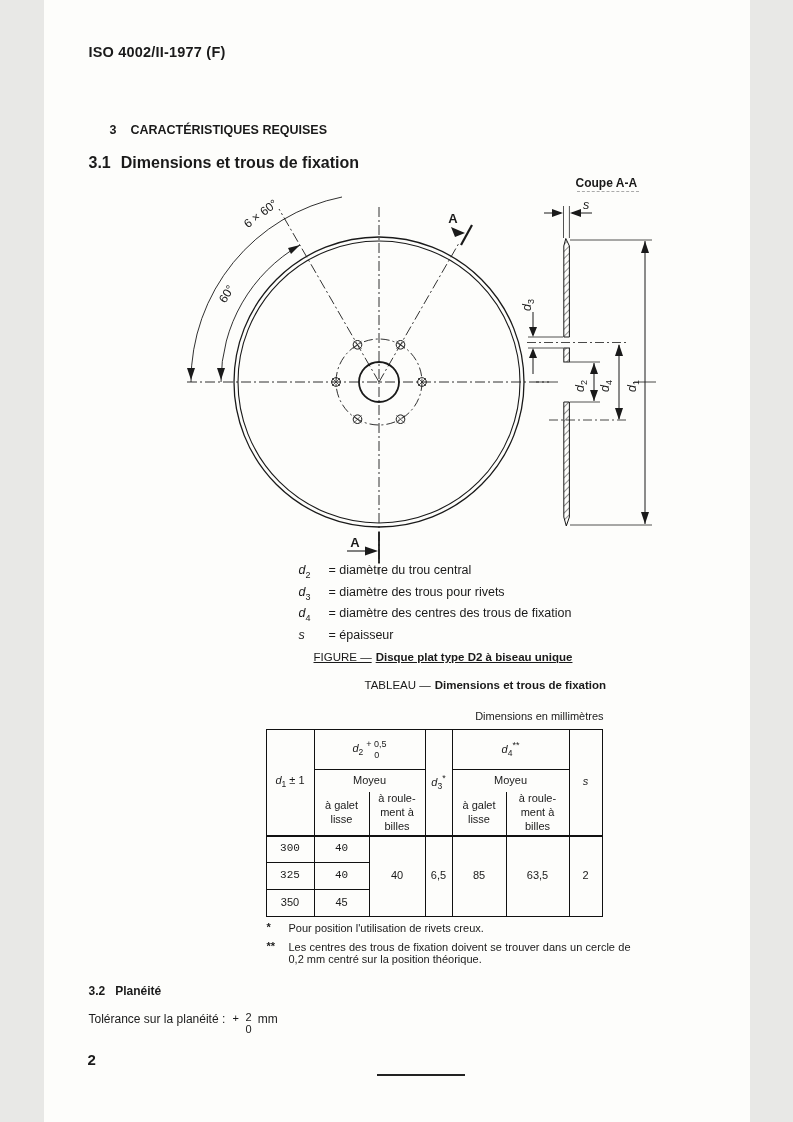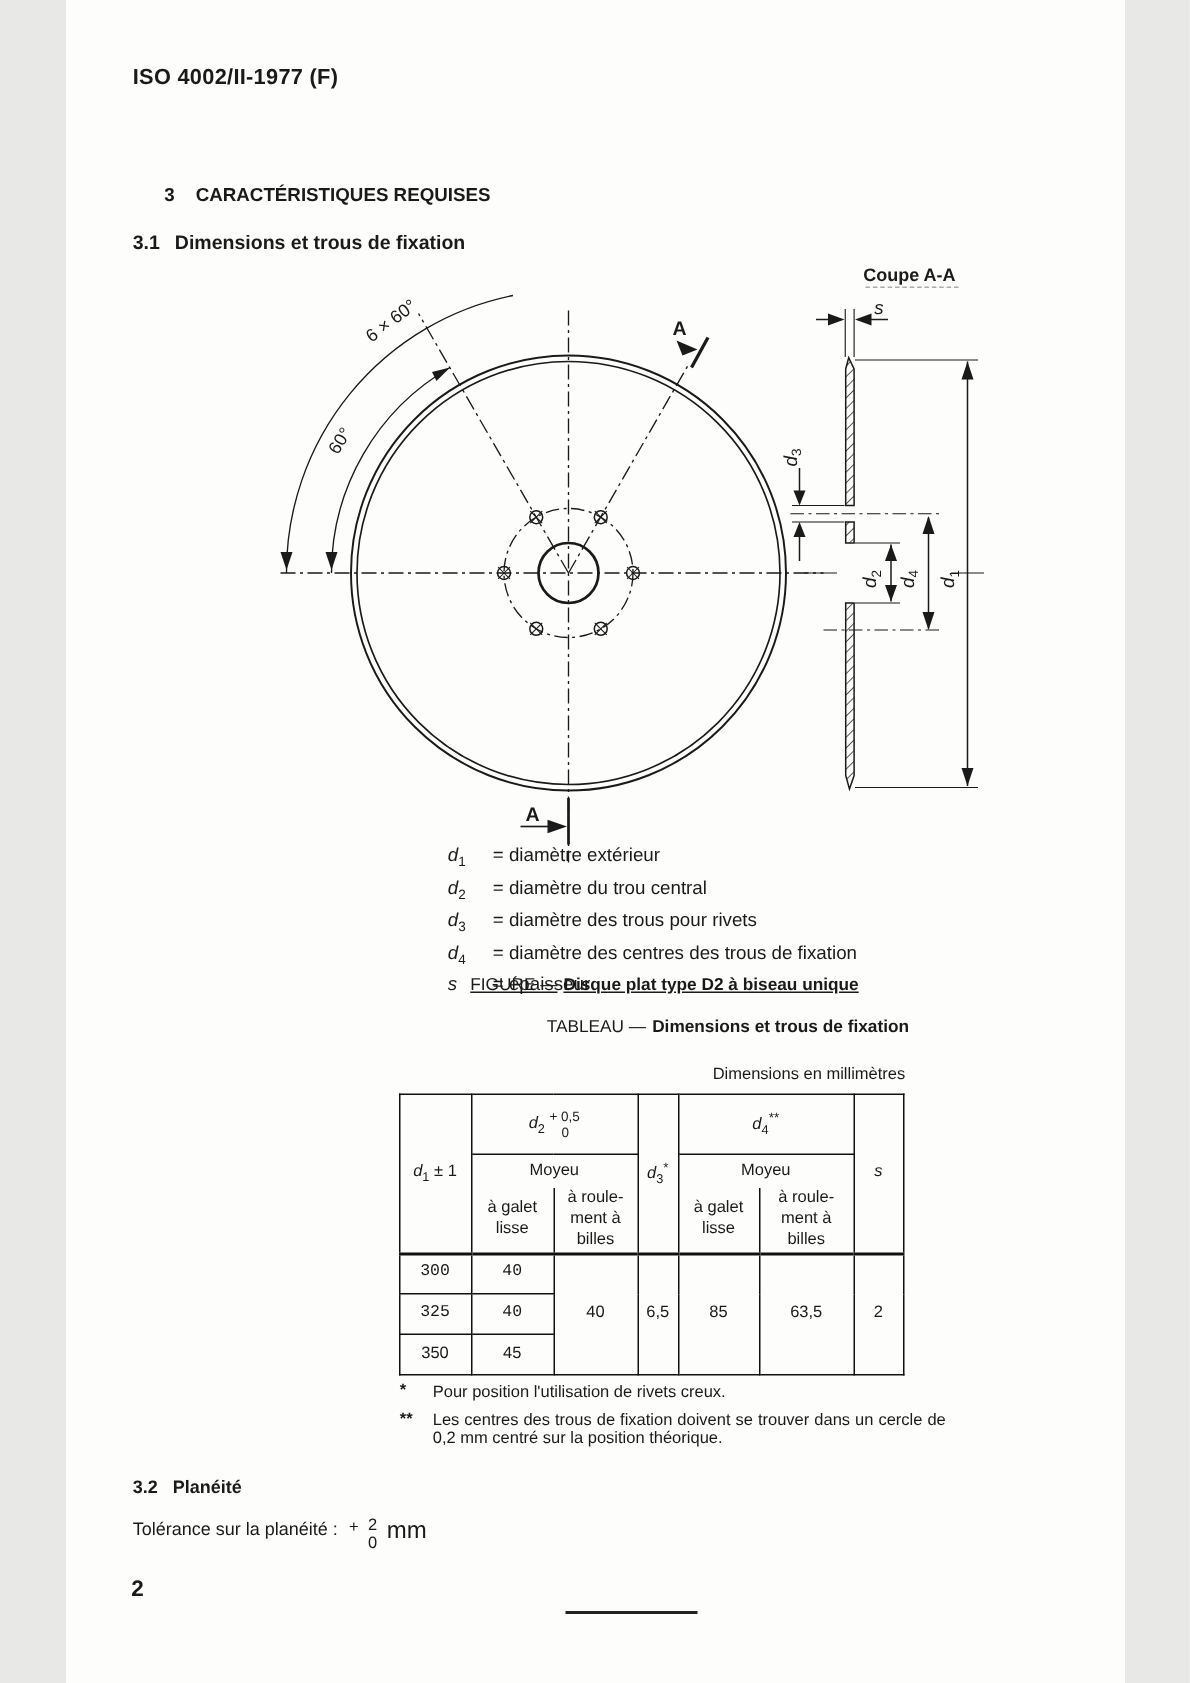--- a/index.html
+++ b/index.html
@@ -6,21 +6,21 @@
   .page{
     position:relative;width:706px;height:1122px;margin:0 auto;
     background:#fdfdfb;color:#1a1a1a;
     font-family:"Liberation Sans","DejaVu Sans",sans-serif;
     overflow:hidden;
   }
   .abs{position:absolute;}
   .docref{left:45px;top:44px;font-size:14.5px;font-weight:bold;letter-spacing:.2px;}
   .h3{left:45px;top:123px;font-size:12.5px;font-weight:bold;margin-left:21px;}
   .h3 .num{margin-right:14px;}
-  .h31{left:45px;top:154px;font-size:13px;font-weight:bold;}
+  .h31{left:45px;top:154px;font-size:16px;font-weight:bold;}
   .h31 .num{margin-right:10px;}
   .coupe{left:532px;top:176px;font-size:12px;font-weight:bold;}
   .coupe-underline{left:533px;top:191px;width:62px;border-bottom:1px dashed #aaa;}
   svg text{fill:#1a1a1a;}
   .svglabel{font-family:"Liberation Sans","DejaVu Sans",sans-serif;font-size:12px;}
   .svglabel-b{font-family:"Liberation Sans","DejaVu Sans",sans-serif;font-size:13px;font-weight:bold;}
   .dimtxt{font-family:"Liberation Sans","DejaVu Sans",sans-serif;font-size:12.5px;font-style:italic;}
   .dimsub{font-size:9px;font-style:normal;}
   
   .legend{left:255px;top:562px;font-size:12.5px;line-height:17px;}
@@ -53,21 +53,21 @@
   .fn{position:relative;padding-left:22px;margin-bottom:7px;text-align:justify;}
   .fn .mark{position:absolute;left:0;top:-1px;font-weight:bold;}
   
   .h32{left:45px;top:984px;font-size:12px;font-weight:bold;text-align:center;}
   .h32 .num{margin-right:10px;}
   .flatness{left:45px;top:1012px;font-size:12px;}
   .flatness .tplus{vertical-align:top;font-size:11px;margin-left:4px;}
   .tstack{display:inline-block;vertical-align:top;text-align:center;
     font-size:11px;line-height:1.05;margin:0 3px;}
   .tstack span{display:block;}
-  .flatness .tunit{vertical-align:top;font-size:16px;}
+  .flatness .tunit{vertical-align:top;font-size:12px;}
   .pagenum{left:44px;top:1051px;font-size:15px;font-weight:bold;}
   .endrule{left:333px;top:1074px;width:88px;height:2px;background:#222;}
 </style>
 </head>
 <body>
 
 <div class="page">
 
   <div class="abs docref">ISO 4002/II-1977 (F)</div>
 
@@ -213,21 +213,20 @@
     </g>
 
     <text class="dimtxt" x="542" y="209" text-anchor="middle">s</text>
     <text class="dimtxt" x="540" y="386" text-anchor="middle" transform="rotate(-90 540 386)"><tspan>d</tspan><tspan class="dimsub" dy="3">2</tspan></text>
     <text class="dimtxt" x="565" y="386" text-anchor="middle" transform="rotate(-90 565 386)"><tspan>d</tspan><tspan class="dimsub" dy="3">4</tspan></text>
     <text class="dimtxt" x="592" y="386" text-anchor="middle" transform="rotate(-90 592 386)"><tspan>d</tspan><tspan class="dimsub" dy="3">1</tspan></text>
     <text class="dimtxt" x="487" y="305" text-anchor="middle" transform="rotate(-90 487 305)"><tspan>d</tspan><tspan class="dimsub" dy="3">3</tspan></text>
   </svg>
 
   <div class="abs legend">
-    <div><span class="sym"><i>d</i><sub>1</sub></span><span>= diamètre extérieur</span></div>
     <div><span class="sym"><i>d</i><sub>2</sub></span><span>= diamètre du trou central</span></div>
     <div><span class="sym"><i>d</i><sub>3</sub></span><span>= diamètre des trous pour rivets</span></div>
     <div><span class="sym"><i>d</i><sub>4</sub></span><span>= diamètre des centres des trous de fixation</span></div>
     <div><span class="sym"><i>s</i><sub></sub></span><span>= épaisseur</span></div>
   </div>
 
   <div class="abs figcap">
     <span>FIGURE —</span><span class="cap-title">Disque plat type D2 à biseau unique</span>
   </div>
   <div class="abs tabcap">

